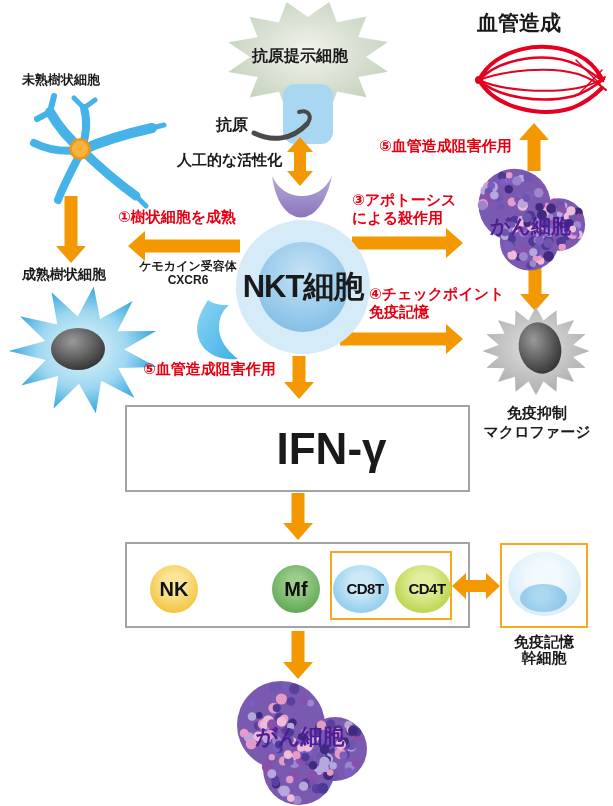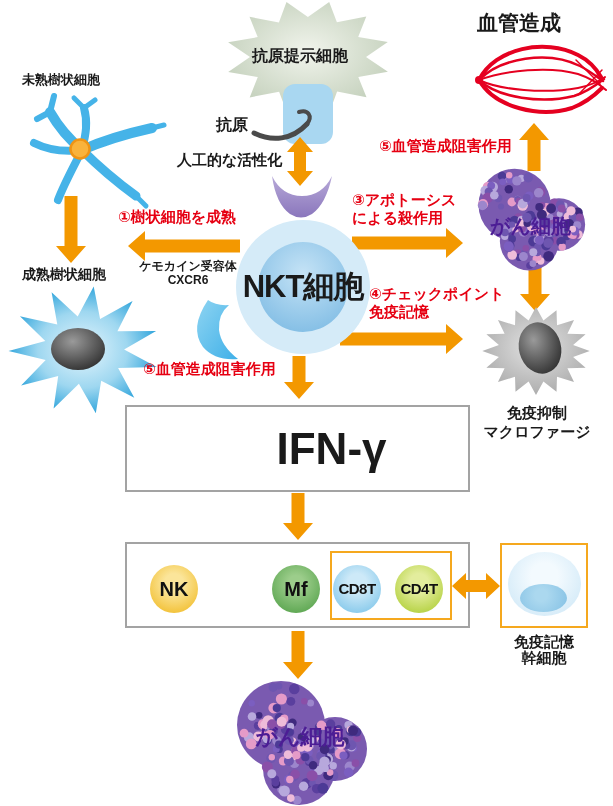--- a/index.html
+++ b/index.html
@@ -8,21 +8,21 @@
   svg.layer{position:absolute;left:0;top:0;}
   .lbl{position:absolute;white-space:nowrap;font-weight:bold;color:#1a1a1a;}
   .red{color:#e60012;}
   .ctr{text-align:center;}
   .white{color:#4c1d95;}
   .box{position:absolute;background:transparent;box-sizing:border-box;}
   .gray-border{border:2px solid #a3a3a3;}
   .orange-border{border:2px solid #f5a81e;}
   .cellc{position:absolute;width:48px;height:48px;border-radius:50%;line-height:48px;
          text-align:center;font-weight:bold;color:#111;font-size:20px;}
-  .cellc.sm{font-size:15px;letter-spacing:-0.5px;}
+  .cellc.sm{font-size:15px;letter-spacing:-0.5px;padding-left:8px;}
   .c-nk  {background:radial-gradient(circle at 50% 38%, #fbe59a 25%, #f0b81e 95%);}
   .c-gr  {background:radial-gradient(circle at 50% 38%, #fadcE9 25%, #ef9fc2 95%);}
   .c-mf  {background:radial-gradient(circle at 50% 38%, #9ccd8b 20%, #4f9e45 95%);}
   .c-cd8 {background:radial-gradient(circle at 50% 38%, #cde9f8 25%, #77c2e8 95%);}
   .c-cd4 {background:radial-gradient(circle at 50% 38%, #e3ed9d 25%, #aacb2d 95%);}
   .mem-outer{position:absolute;left:508px;top:552px;width:73px;height:64px;border-radius:50%;
      background:radial-gradient(circle at 50% 38%, #f3fafe 25%, #cfe8f7 90%);}
   .mem-inner{position:absolute;left:520px;top:584px;width:47px;height:28px;border-radius:50%;
      background:radial-gradient(circle at 45% 40%, #abd8ef 20%, #86c2e5 95%);}
 </style>

